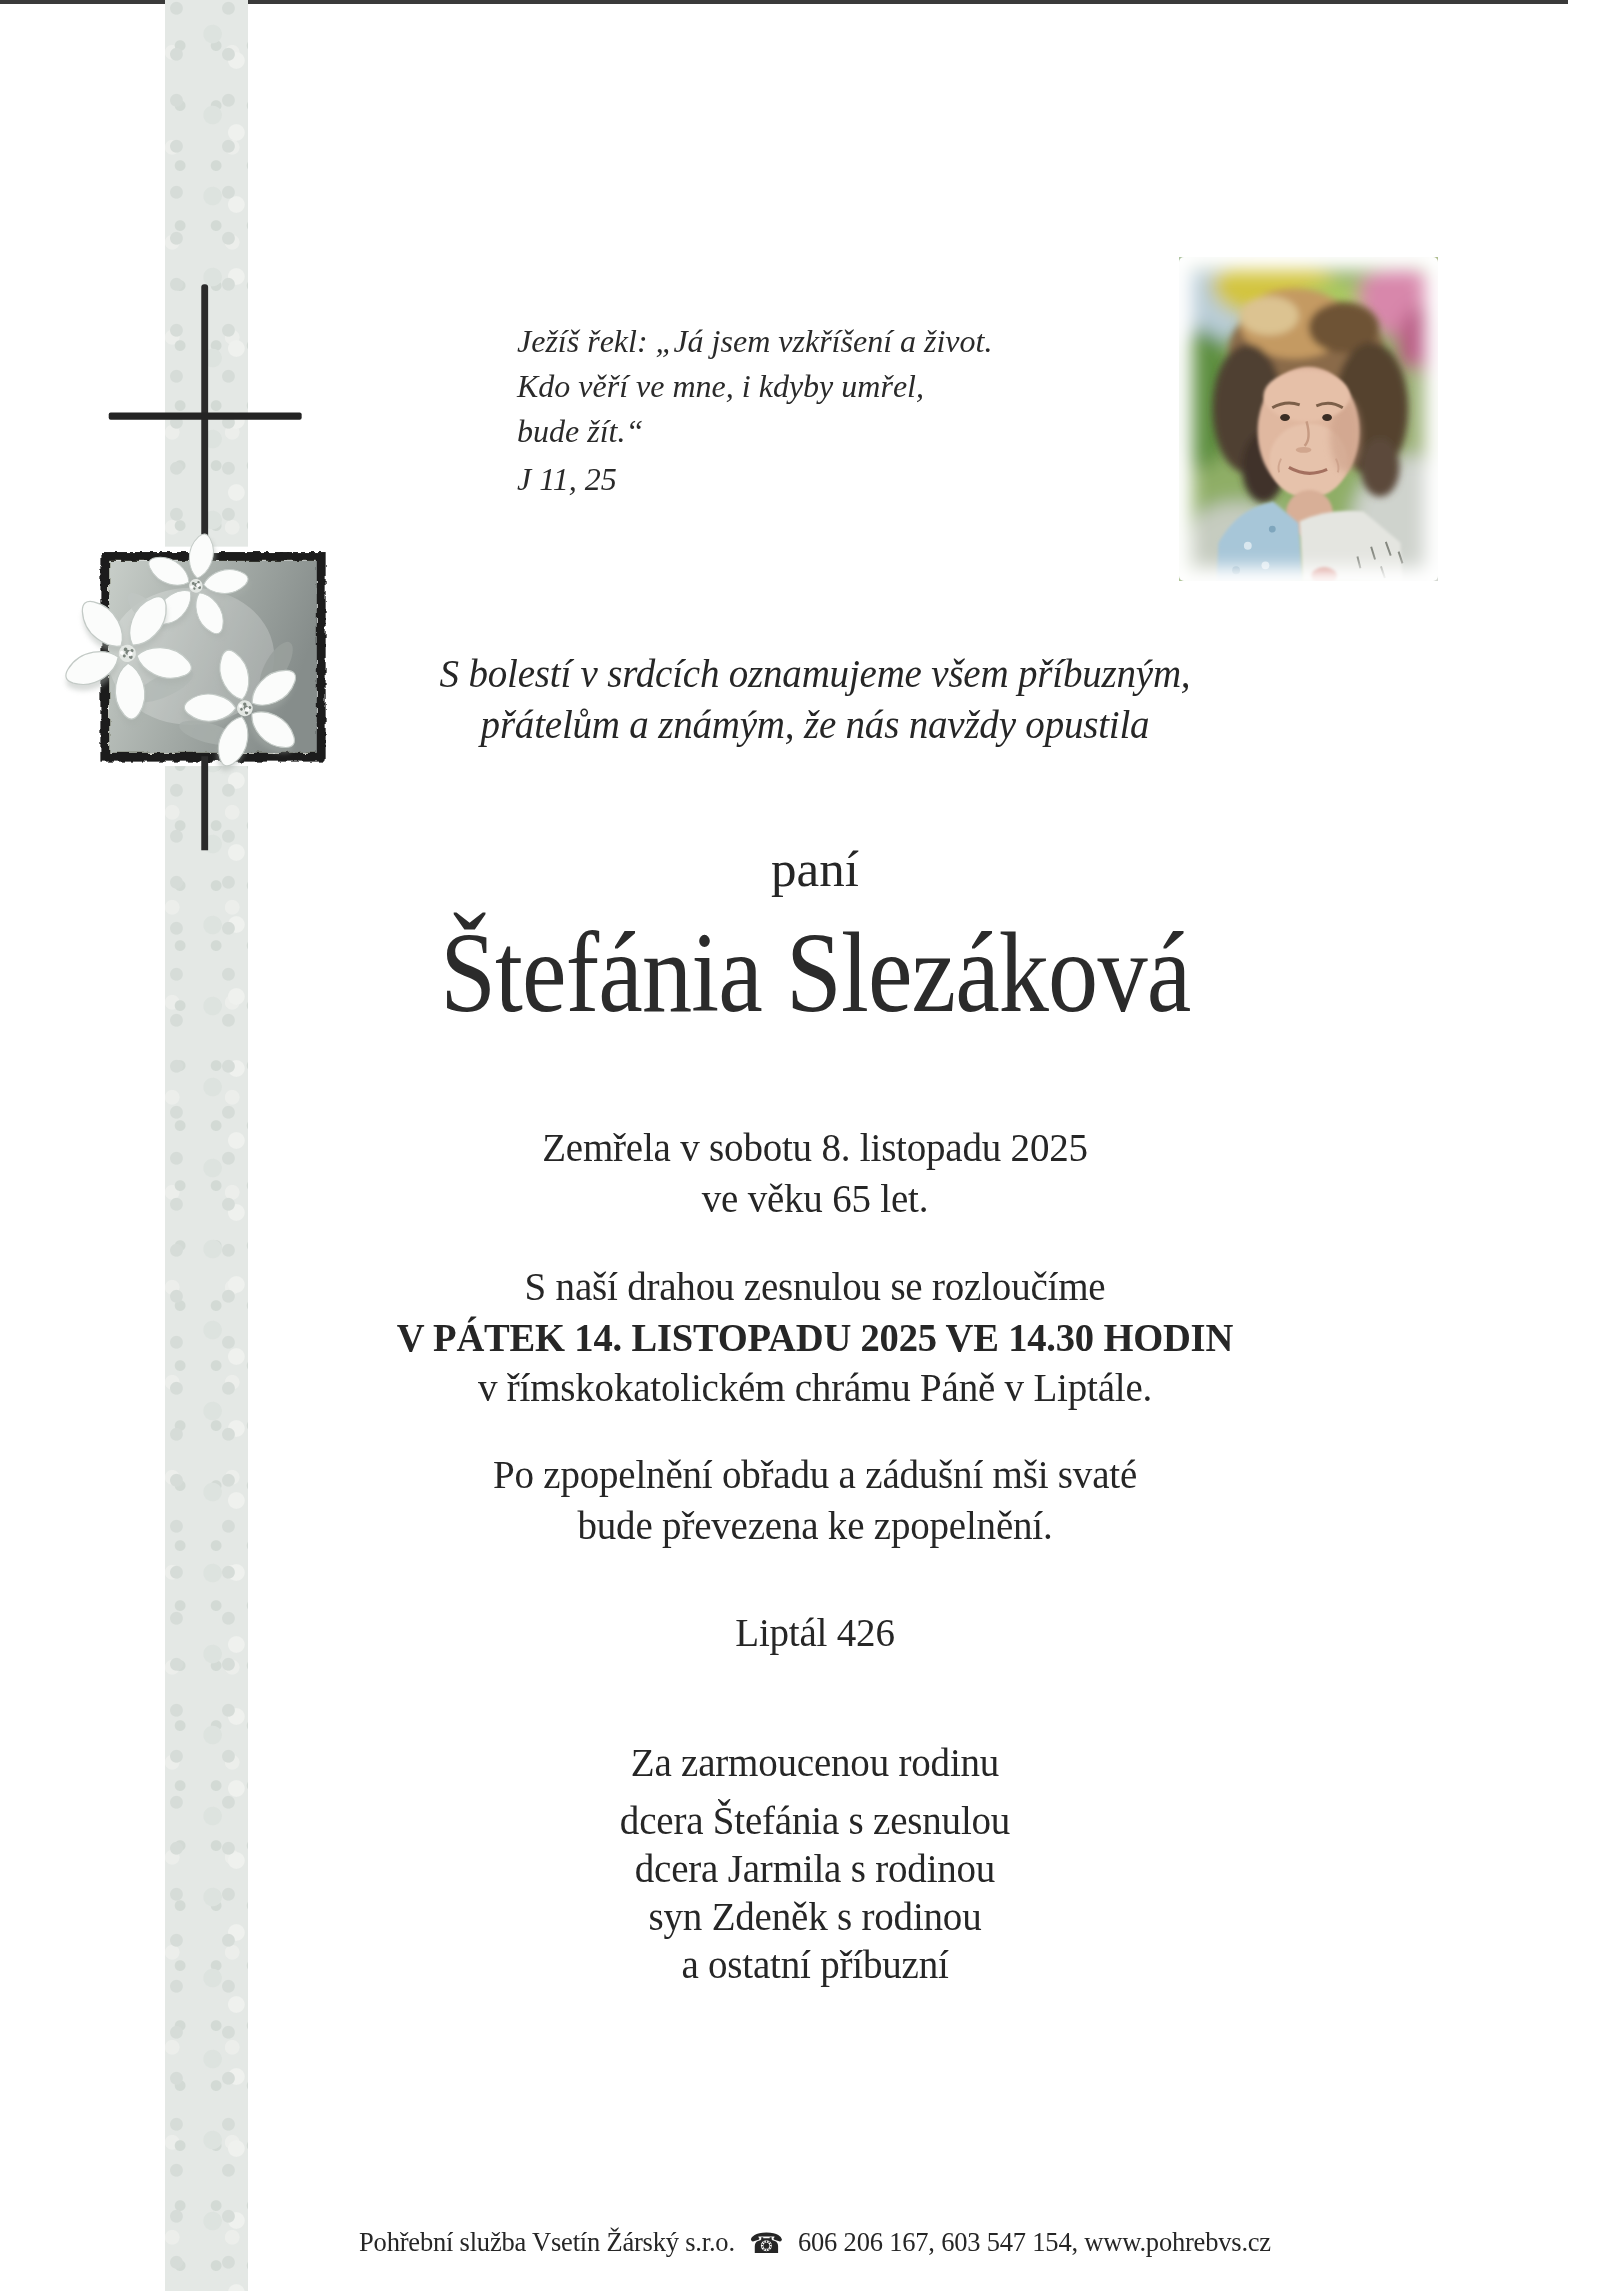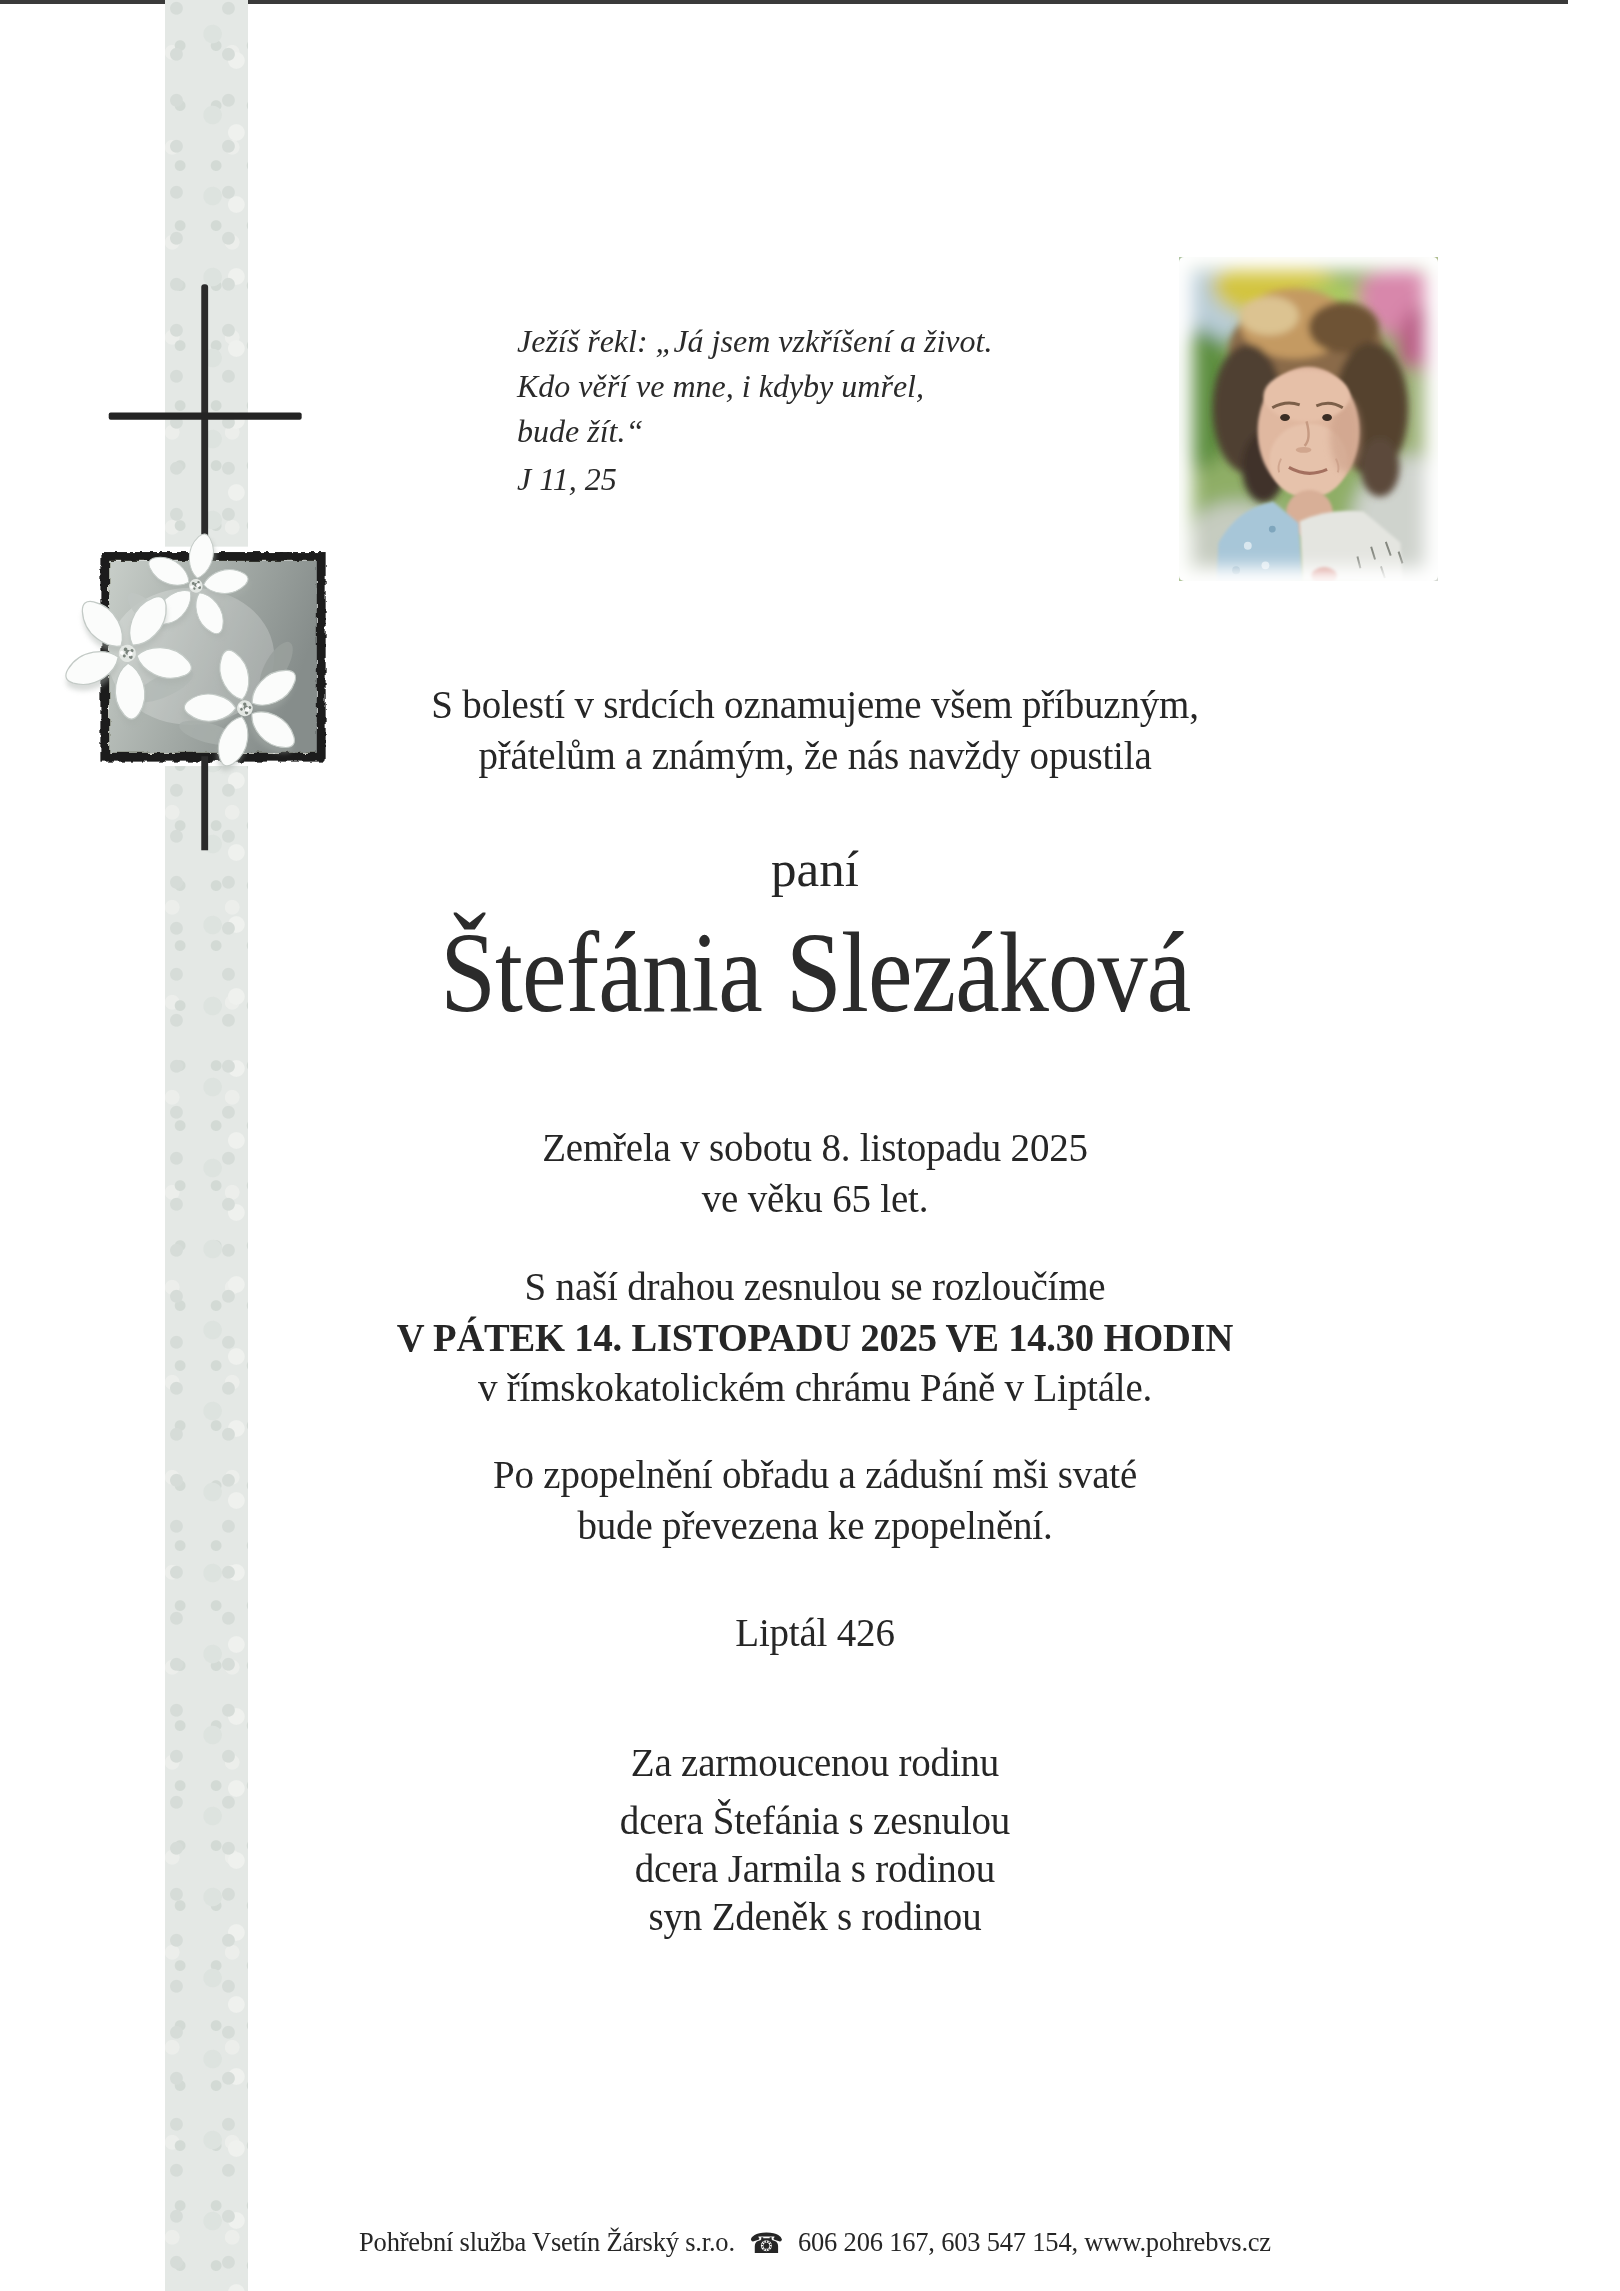--- a/index.html
+++ b/index.html
@@ -31,21 +31,21 @@
   .photo{position:absolute;left:1179px;top:257px;width:259px;height:324px;}
   .photo .feather{position:absolute;left:0;top:0;right:0;bottom:0;
     box-shadow:inset 0 0 17.6px 13.7px #ffffff;border-radius:4.9px;}
   
   .col{position:absolute;left:250px;width:1130px;text-align:center;}
   .tline{line-height:51px;font-size:39px;letter-spacing:-0.2px;white-space:nowrap;}
   .quote{position:absolute;left:517px;top:319px;width:534px;
     font-style:italic;font-size:32px;line-height:45px;text-align:left;color:#2a2a2a;}
   .quote div{white-space:nowrap;}
   .quote .ref{text-align:left;margin-top:2.9px;padding-right:3.9px;}
-  .intro{top:679px;}
+  .intro{top:648px;font-style:italic;}
   .pani{top:840px;font-size:51px;}
   .nameblock{top:904px;}
   .nameblock span{display:inline-block;font-size:114px;line-height:137px;
     transform:scaleX(0.88);transform-origin:center;letter-spacing:-1px;color:#2b2b2b;}
   .death{top:1122px;}
   .farewell{top:1262px;}
   .farewell .bold span{display:inline-block;font-weight:bold;font-size:41px;
     transform:scaleX(0.94);transform-origin:center;}
   .farewell .tline{line-height:50px;}
   .cremation{top:1449px;}
@@ -243,20 +243,21 @@
   </div>
 
   <div class="col address tline">Liptál 426</div>
 
   <div class="col family-heading tline">Za zarmoucenou rodinu</div>
 
   <div class="col members">
     <div class="tline">dcera Štefánia s zesnulou</div>
     <div class="tline">dcera Jarmila s rodinou</div>
     <div class="tline">syn Zdeněk s rodinou</div>
+    <div class="tline">a ostatní příbuzní</div>
   </div>
 
   <div class="col footer">
     <span>Pohřební služba Vsetín Žárský s.r.o.</span>
     <span class="phone">☎</span>
     <span>606 206 167, 603 547 154, www.pohrebvs.cz</span>
   </div>
 
 </div>
 

